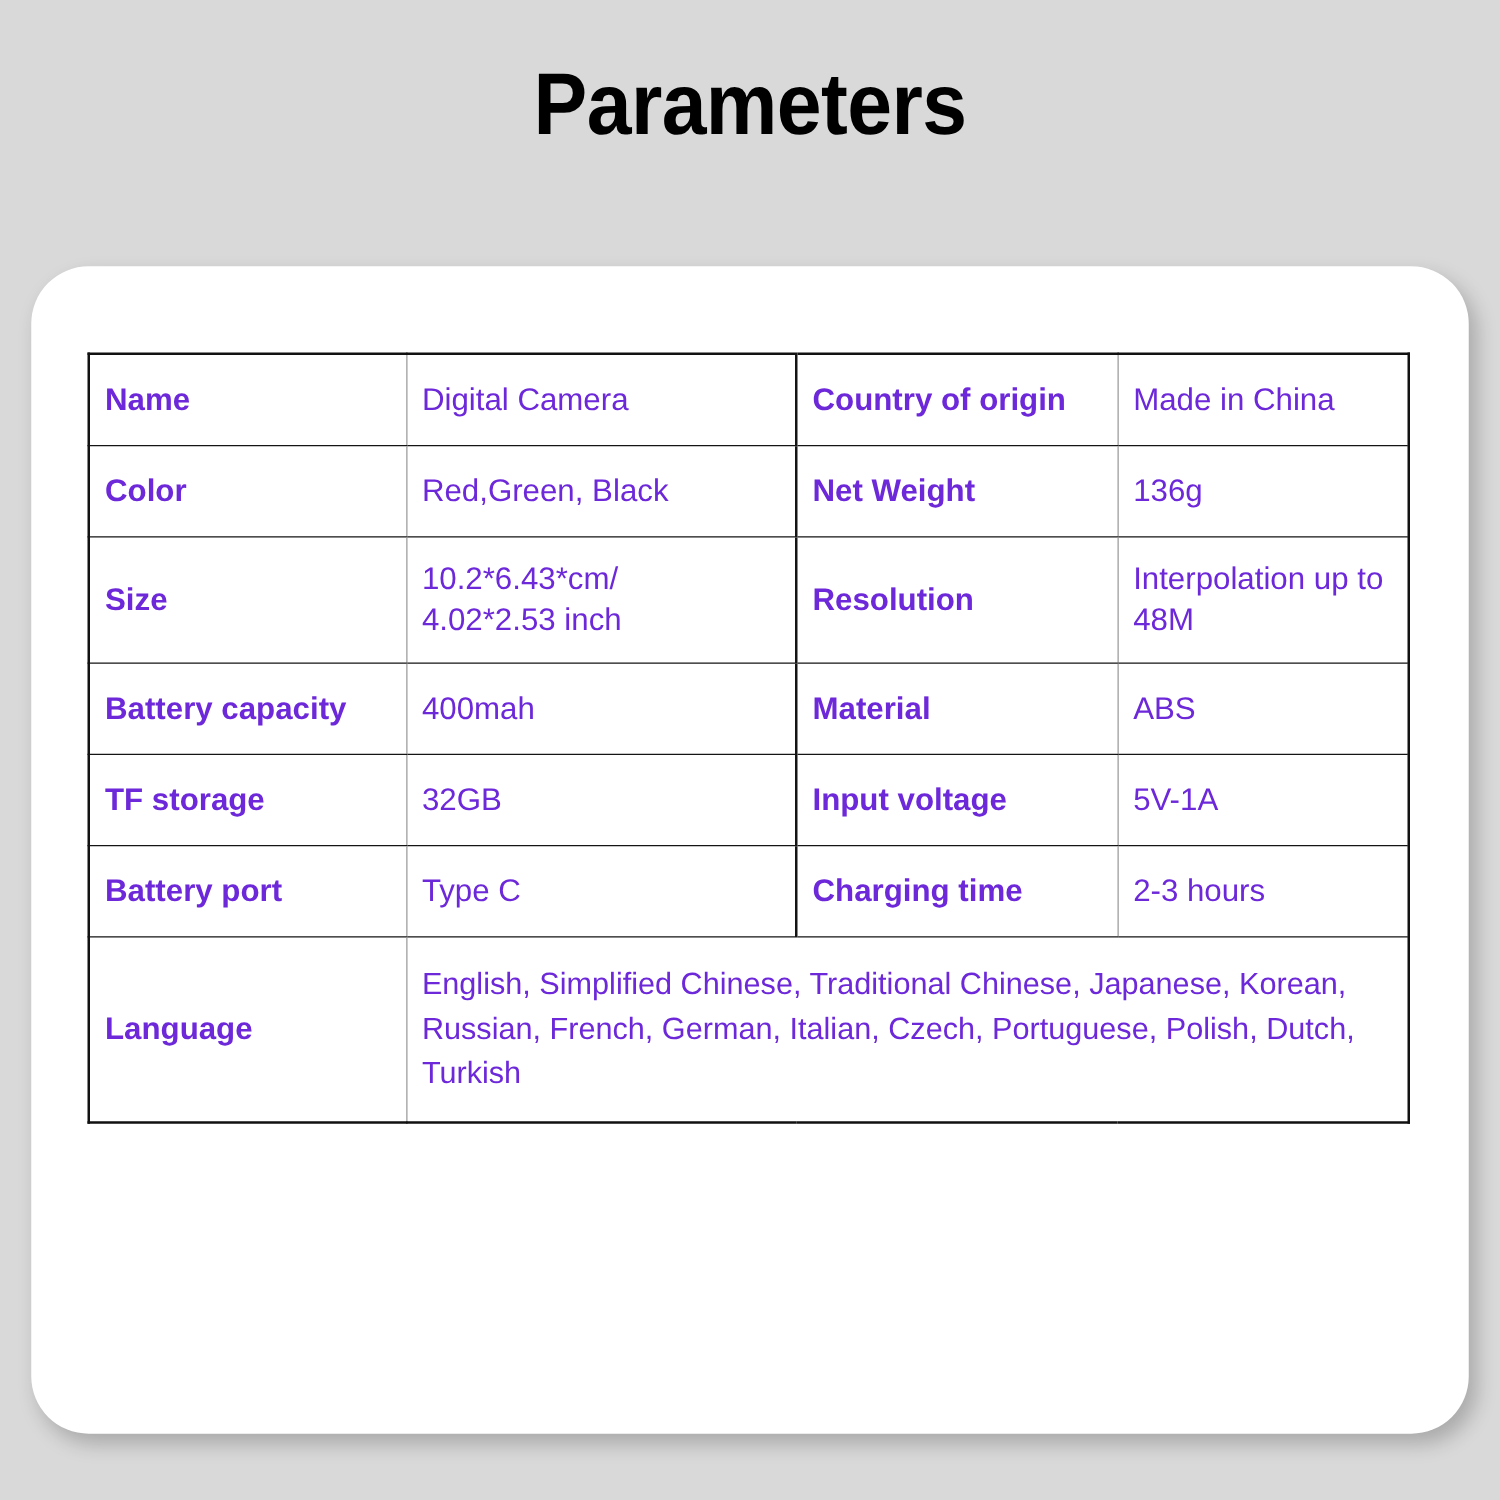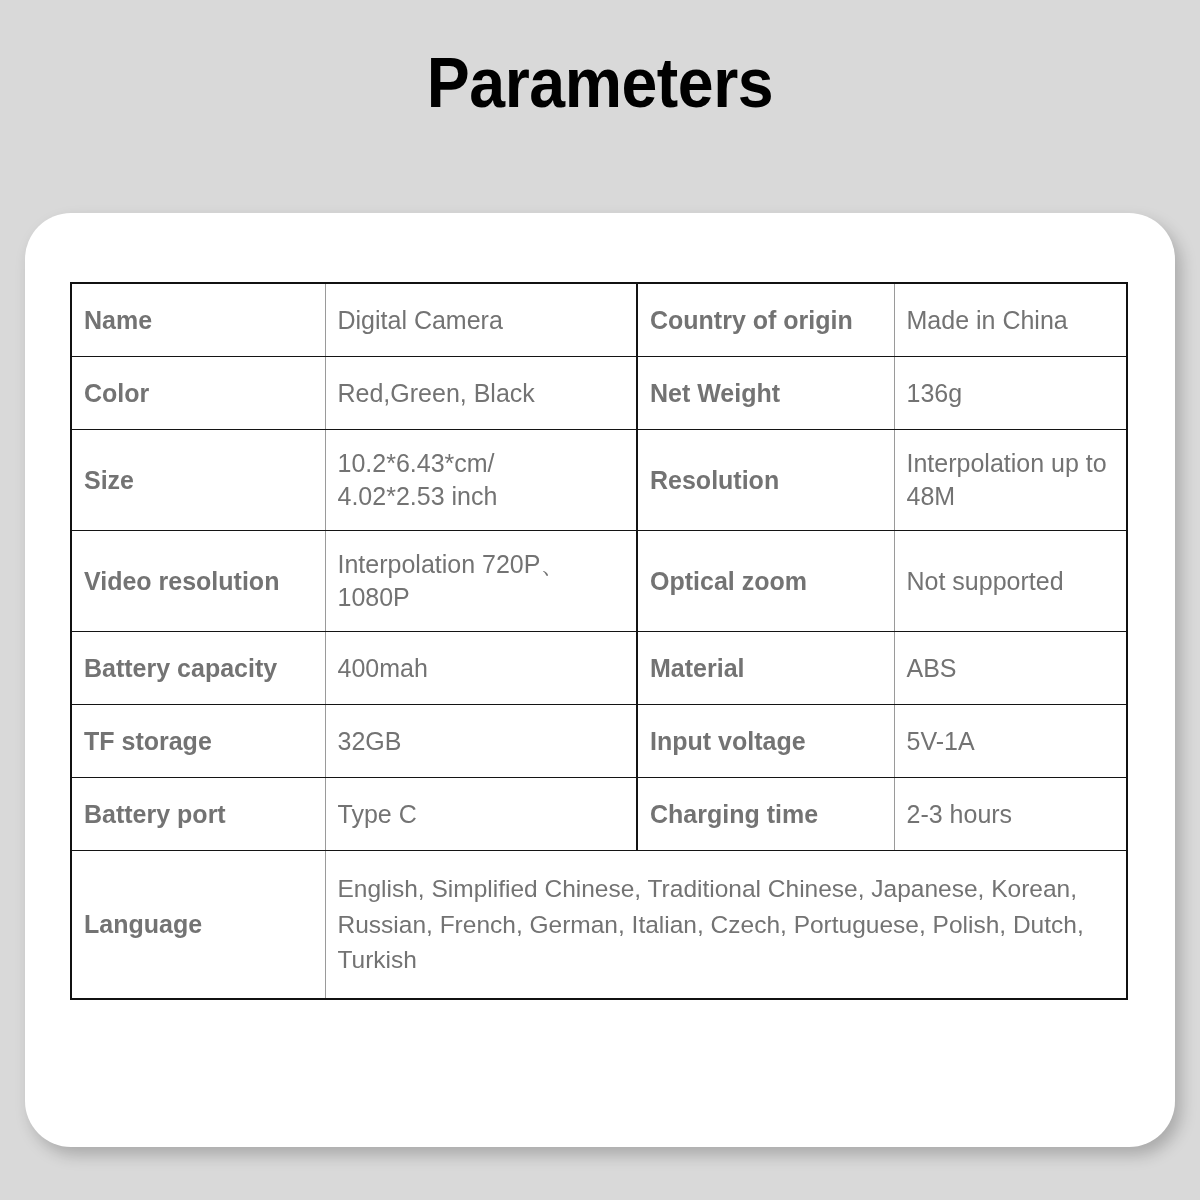--- a/index.html
+++ b/index.html
@@ -52,21 +52,21 @@
     width: 1056px;
     border-collapse: collapse;
     table-layout: fixed;
     border: 2px solid #111111;
   }
   .spec-table td {
     border-top: 1.5px solid #141414;
     border-bottom: 1.5px solid #141414;
     padding: 0 0 0 12px;
     vertical-align: middle;
-    color: #737373;
+    color: #6d28d9;
     font-size: 25px;
     line-height: 1.32;
   }
   .spec-table tr:first-child td { border-top: none; }
   .spec-table tr:last-child td  { border-bottom: none; }
 
   td.lbl {
     font-weight: bold;
     font-size: 25px;
   }
@@ -122,26 +122,20 @@
           <td class="val">Red,Green, Black</td>
           <td class="lbl right-half">Net Weight</td>
           <td class="val">136g</td>
         </tr>
         <tr class="r-tall">
           <td class="lbl">Size</td>
           <td class="val">10.2*6.43*cm/<br>4.02*2.53 inch</td>
           <td class="lbl right-half">Resolution</td>
           <td class="val">Interpolation up to 48M</td>
         </tr>
-        <tr class="r-tall">
-          <td class="lbl">Video resolution</td>
-          <td class="val">Interpolation 720P、<br>1080P</td>
-          <td class="lbl right-half">Optical zoom</td>
-          <td class="val">Not supported</td>
-        </tr>
         <tr class="r-std">
           <td class="lbl">Battery capacity</td>
           <td class="val">400mah</td>
           <td class="lbl right-half">Material</td>
           <td class="val">ABS</td>
         </tr>
         <tr class="r-std">
           <td class="lbl">TF storage</td>
           <td class="val">32GB</td>
           <td class="lbl right-half">Input voltage</td>

